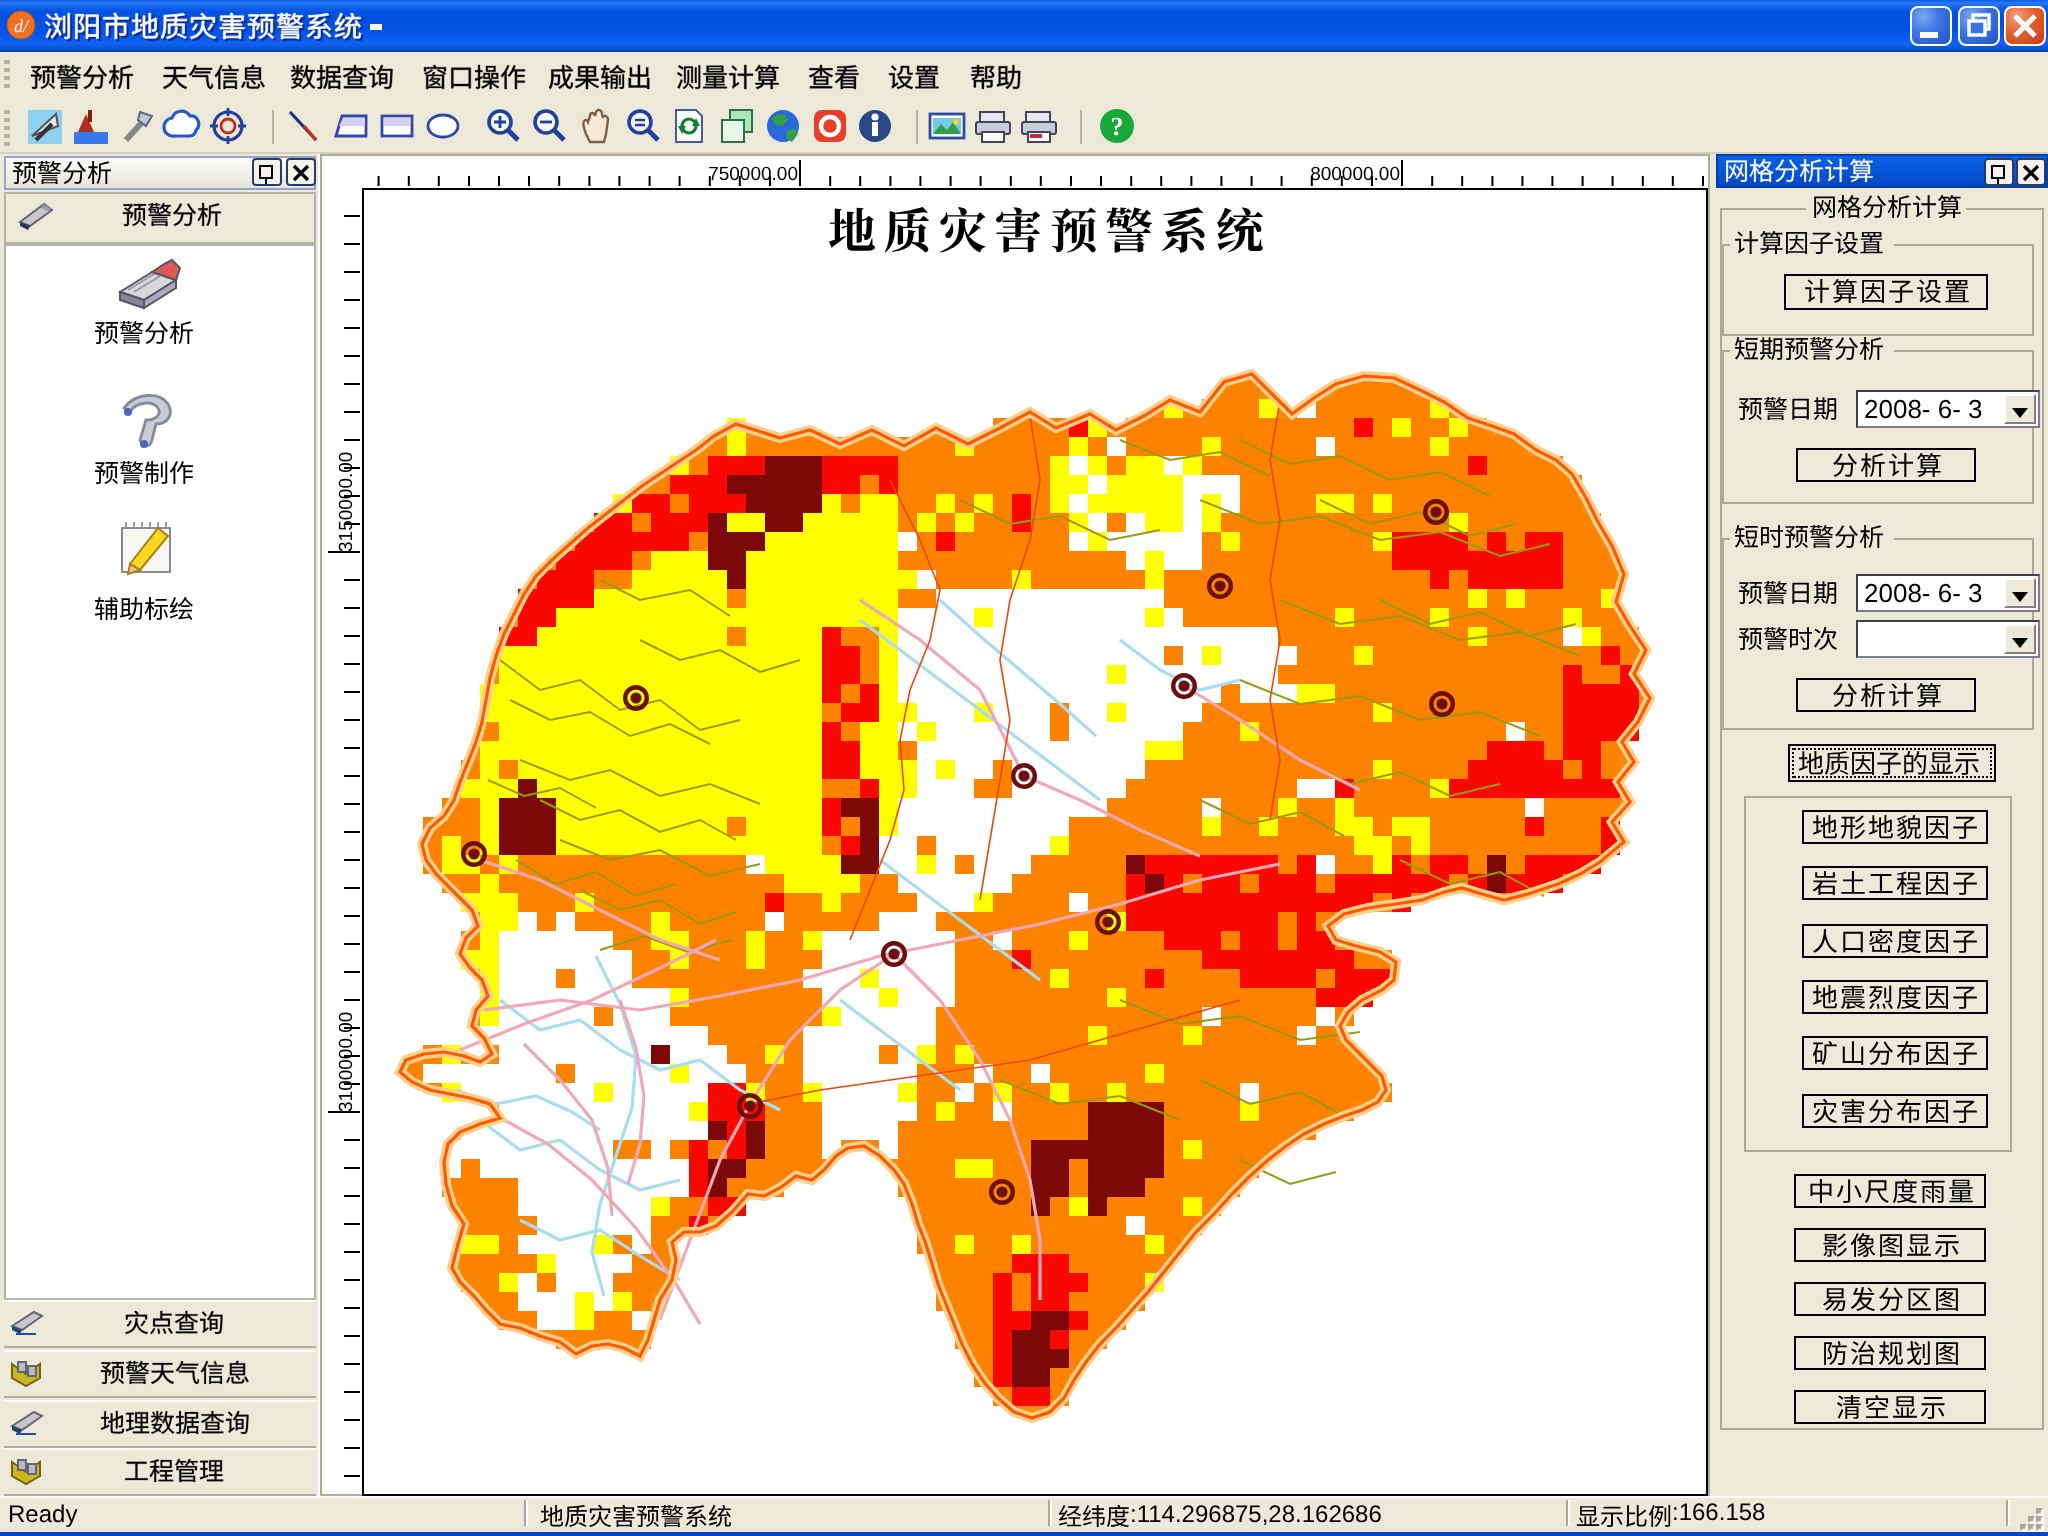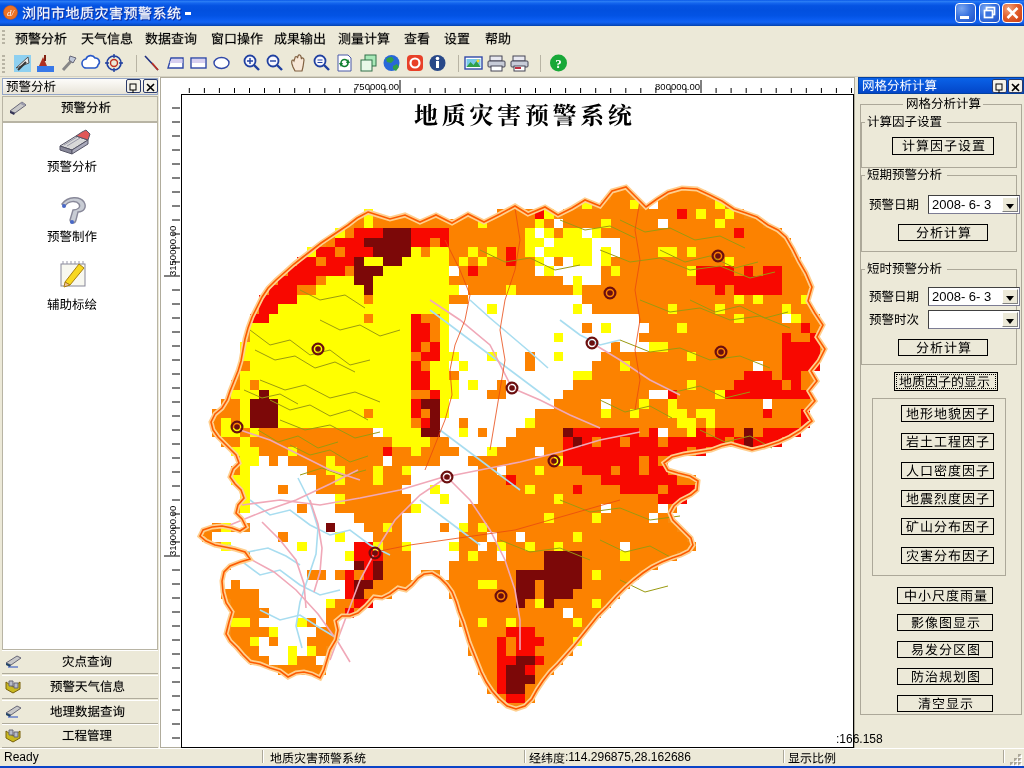--- a/index.html
+++ b/index.html
@@ -1721,21 +1721,21 @@
   </svg>
 <div class="st" style="left:565px;top:750px">:114.296875,28.162686</div>
 <svg class="zh" style="left:788px;top:751.5px;width:50px;height:15px">
     <g transform="translate(0,10.56) scale(0.012)" fill="#000">
       <use href="#g663e" x="0"></use>
       <use href="#g793a" x="1000"></use>
       <use href="#g6bd4" x="2000"></use>
       <use href="#g4f8b" x="3000"></use>
     </g>
   </svg>
-<div class="st" style="left:836px;top:732px">:166.158</div>
+<div class="st" style="left:836px;top:749px">:166.158</div>
 <svg class="abs" style="left:1010px;top:754px" width="14" height="12">
     <g fill="#aca899">
       <rect x="8" y="0" width="3" height="3"></rect>
       <rect x="4" y="4" width="3" height="3"></rect>
       <rect x="8" y="4" width="3" height="3"></rect>
       <rect x="0" y="8" width="3" height="3"></rect>
       <rect x="4" y="8" width="3" height="3"></rect>
       <rect x="8" y="8" width="3" height="3"></rect>
     </g>
     <g fill="#fff">

